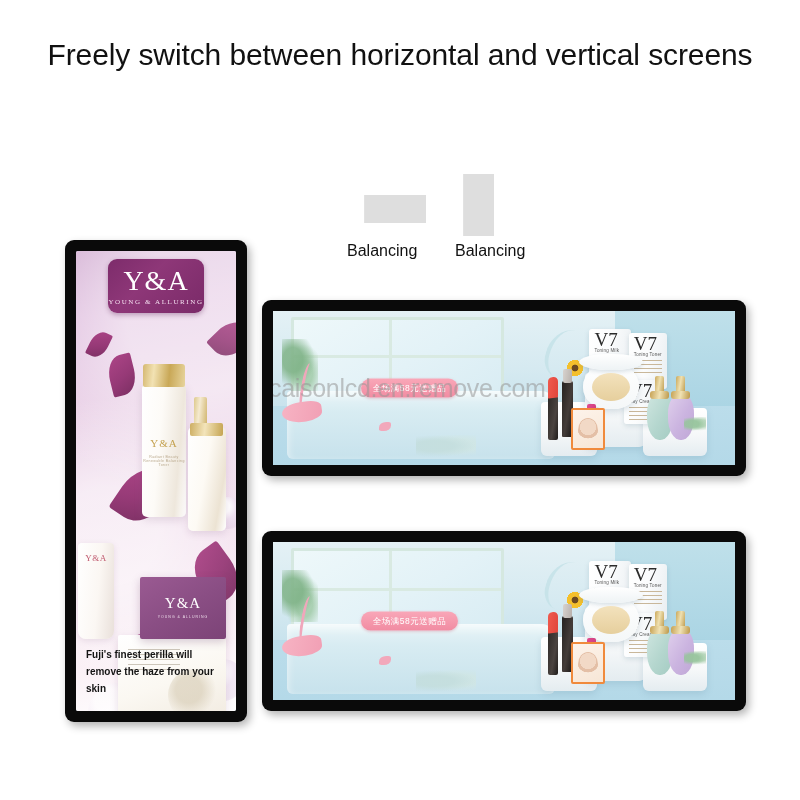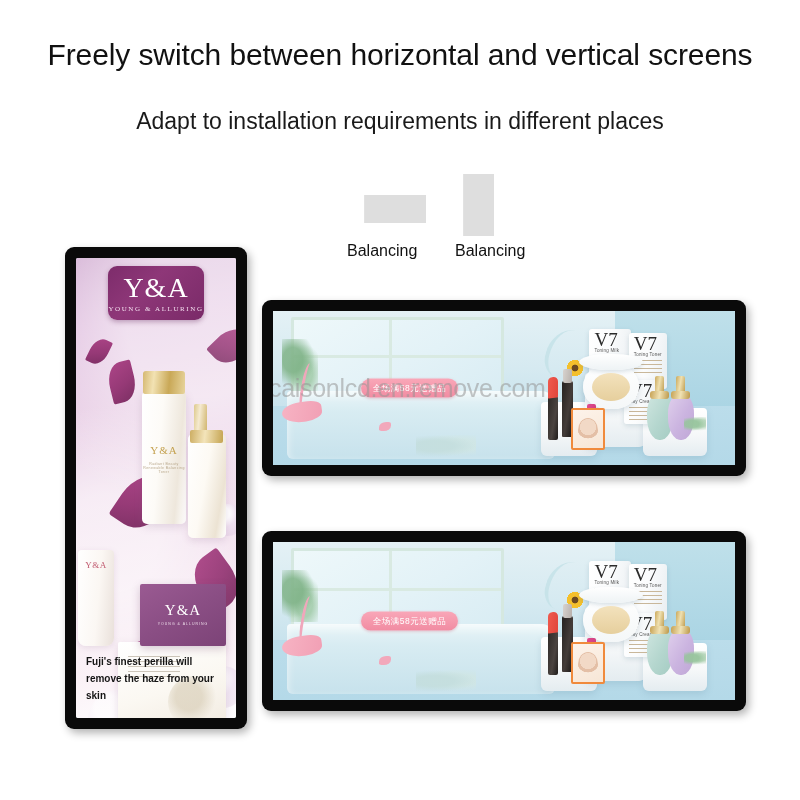--- a/index.html
+++ b/index.html
@@ -81,21 +81,21 @@
     box-shadow: 3px 4px 9px rgba(0,0,0,0.30);
   }
   .screen {
     width: 100%; height: 100%;
     overflow: hidden;
     position: relative;
     background: #cfe6ee;
   }
 
   
-  #monitor-vertical { left: 65px; top: 247px; width: 182px; height: 482px; }
+  #monitor-vertical { left: 65px; top: 240px; width: 182px; height: 482px; }
   #monitor-vertical .screen { border-radius: 2px; }
 
   .v-ad {
     position: absolute; inset: 0;
     background:
       radial-gradient(circle at 78% 14%, rgba(255,255,255,0.55) 0 18%, rgba(255,255,255,0) 46%),
       radial-gradient(circle at 20% 62%, rgba(255,255,255,0.50) 0 16%, rgba(255,255,255,0) 44%),
       linear-gradient(168deg,#cfa8cf 0%, #ddb9dc 14%, #e7cbe4 32%, #f0dcec 52%, #f6e8f2 70%, #fbf2f7 86%, #ffffff 100%);
   }
 
@@ -488,21 +488,20 @@
     font-weight: 400;
     pointer-events: none;
   }
 </style>
 </head>
 <body>
 
 <div class="stage">
 
   <div class="headline">Freely switch between horizontal and vertical screens</div>
-  <div class="subhead">Adapt to installation requirements in different places</div>
 
   <div class="legend">
     <div class="orient-swatch horizontal"></div>
     <div class="orient-swatch vertical"></div>
     <div class="orient-label horizontal">Balancing</div>
     <div class="orient-label vertical">Balancing</div>
   </div>
 
   <div class="monitor" id="monitor-vertical">
     <div class="screen">

